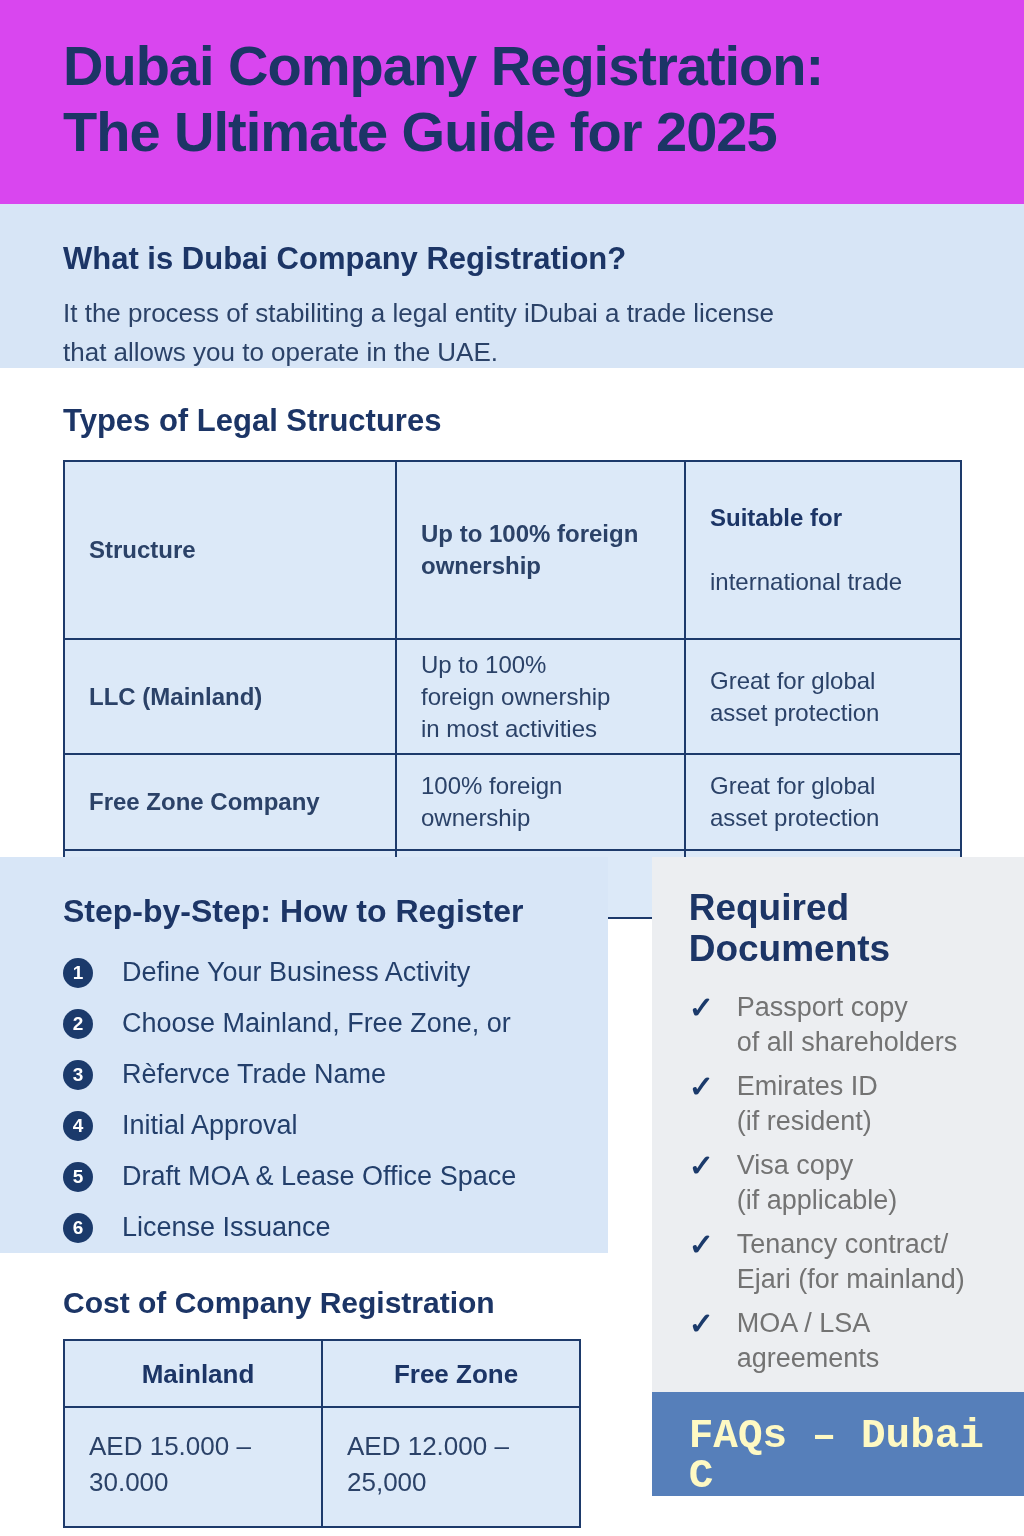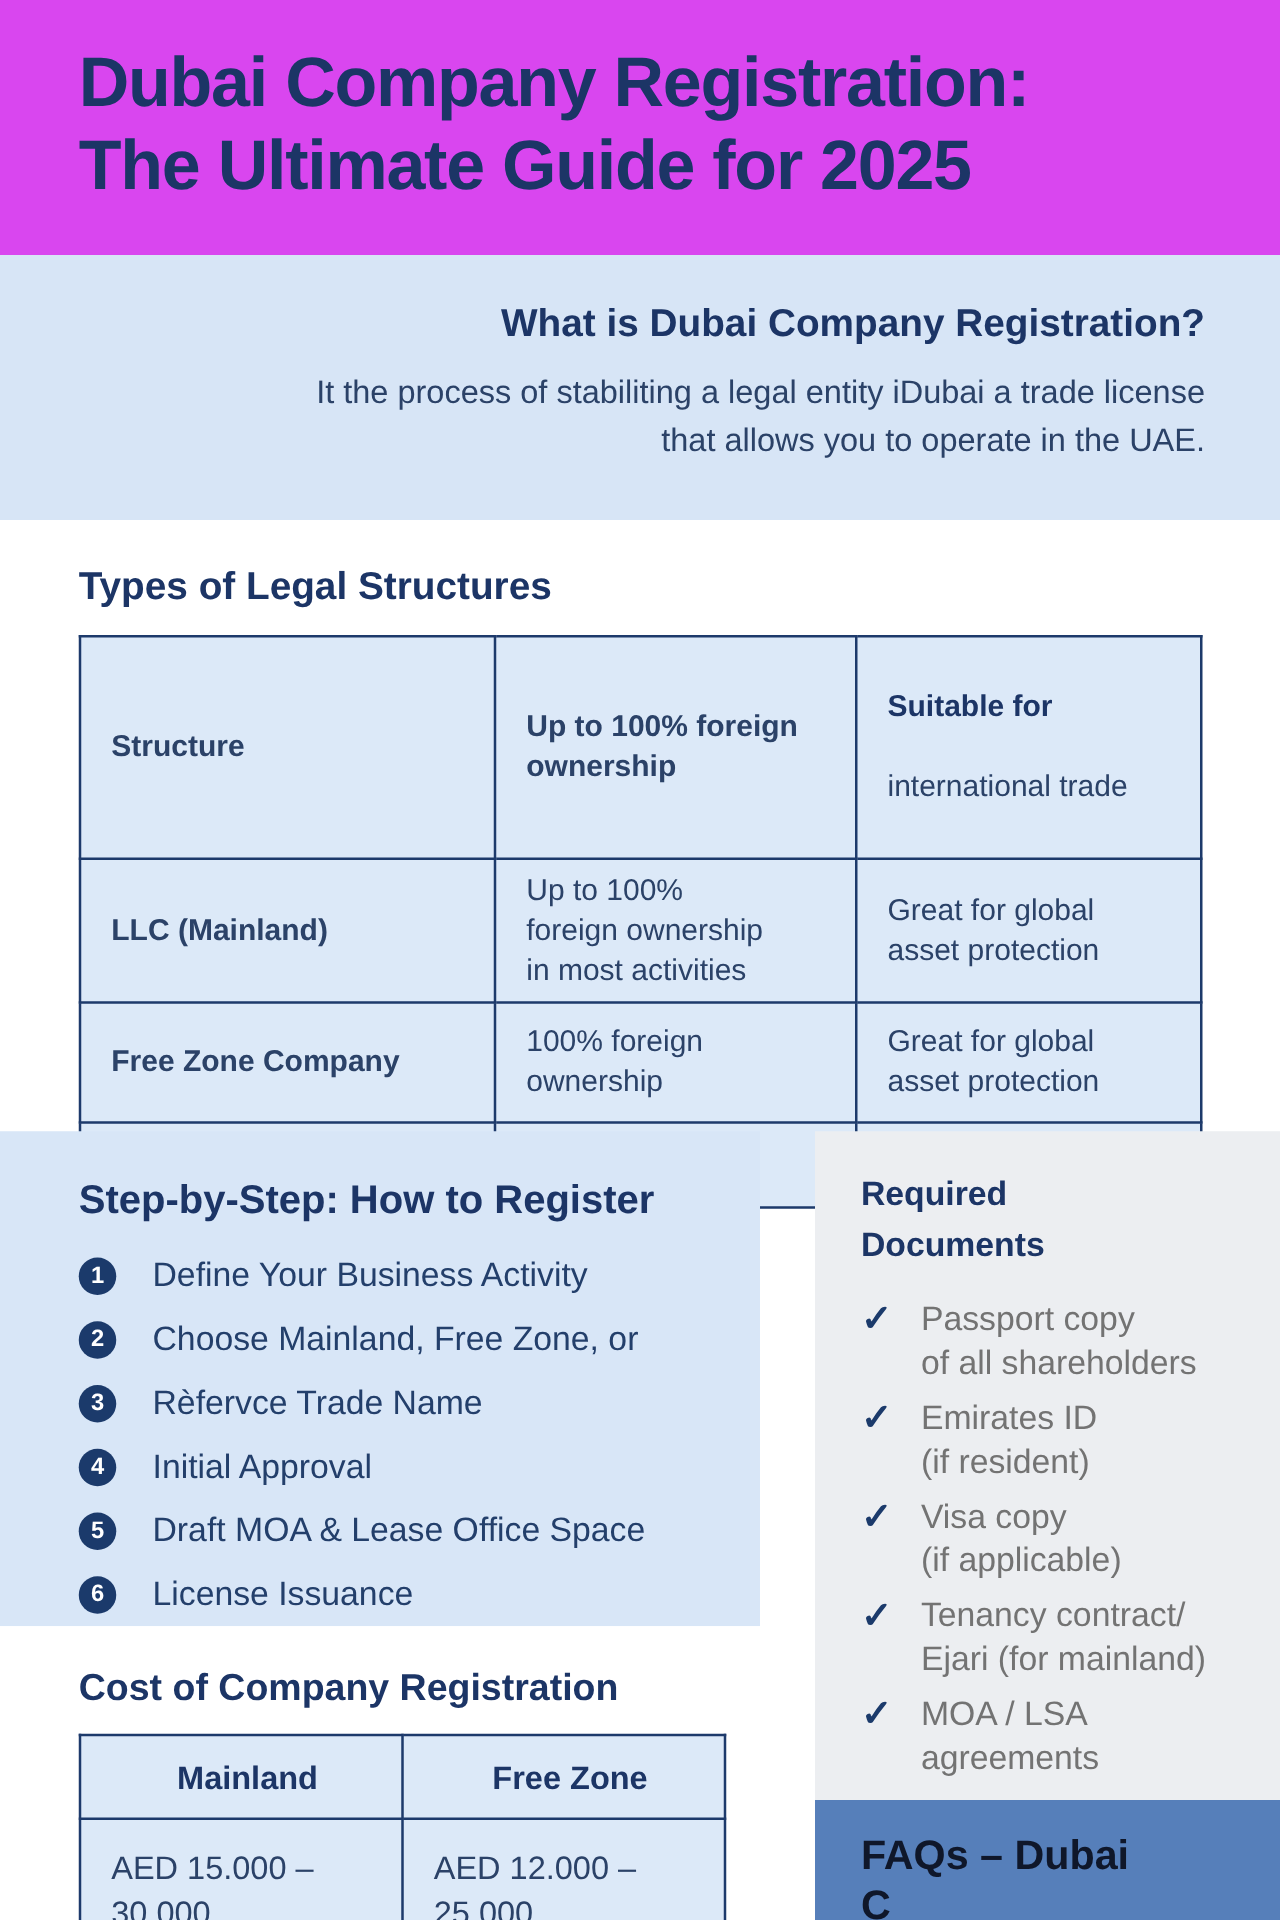--- a/index.html
+++ b/index.html
@@ -22,25 +22,24 @@
   .main-title {
     font-size: 56px;
     line-height: 66px;
     font-weight: 700;
     letter-spacing: -1px;
     color: #1c3566;
     white-space: pre-line;
   }
   
   .sec-intro {
-    height: 212px;
+    height: 164px;
     background: #d7e5f6;
     box-sizing: border-box;
     padding: 37px 60px 0 63px;
-    text-align: right;
   }
   .h2 {
     font-size: 31px;
     font-weight: 700;
     color: #1c3566;
   }
   .intro-body {
     margin-top: 17px;
     font-size: 26px;
     line-height: 39px;
@@ -133,21 +132,21 @@
   tr.cost-head td { height: 67px; font-weight: 700; color: #1c3566; text-align: center; }
   tr.cost-body td { height: 120px; vertical-align: top; padding-top: 20px; }
   
   .docs-panel {
     height: 563px;
     background: #eceef1;
     box-sizing: border-box;
     padding: 30px 18px 0 37px;
   }
   .docs-heading {
-    font-size: 27px;
+    font-size: 37px;
     line-height: 41px;
     font-weight: 700;
     color: #1c3566;
     white-space: pre-line;
   }
   .docs-list { margin-top: 21px; }
   .doc-item { display: flex; align-items: flex-start; margin-bottom: 9px; min-height: 70px; }
   .check-icon {
     flex: 0 0 34px;
     font-size: 30px;
@@ -162,25 +161,26 @@
     color: #737373;
     white-space: pre-line;
   }
   .faq-box {
     flex: 1;
     background: #567fba;
     box-sizing: border-box;
     padding: 24px 10px 0 37px;
   }
   .faq-title {
-    color: #0f172a;
-    font-size: 33px;
+    color: #fef9c3;
+    font-size: 41px;
     line-height: 40px;
     font-weight: 700;
     white-space: pre-line;
+    font-family: Liberation Mono, monospace;
   }
 </style>
 </head>
 <body>
 
 <div class="page">
 
   <div class="sec-header">
     <div class="main-title">Dubai Company Registration:
 The Ultimate Guide for 2025</div>

